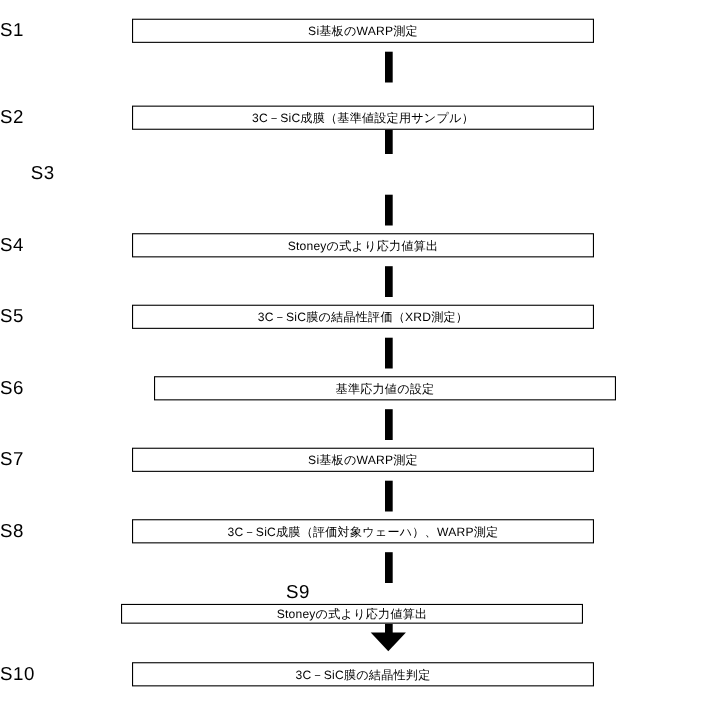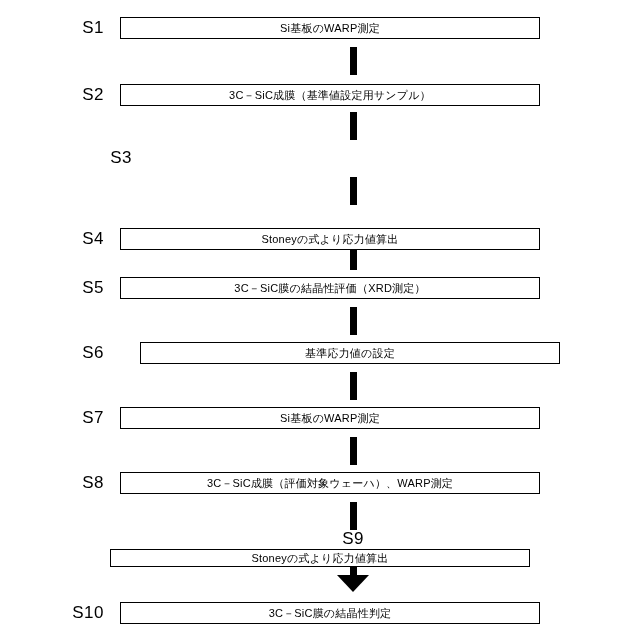--- a/index.html
+++ b/index.html
@@ -22,26 +22,25 @@
   .step-row {
     position: absolute;
     left: 0;
     width: 640px;
     height: 38px;
     display: flex;
     align-items: center;
   }
   .step-label {
     width: 120px;
-    text-align: right;
+    text-align: left;
     padding-right: 16px;
     box-sizing: border-box;
     font-size: 17px;
     letter-spacing: 0.5px;
-    padding-left: 23px;
   }
   .step-box {
     width: 420px;
     height: 22px;
     border: 1.5px solid #000000;
     box-sizing: border-box;
     display: flex;
     align-items: center;
     justify-content: center;
     background: #ffffff;
@@ -80,32 +79,32 @@
   <div class="connector" style="top:567px;height:16px;"></div>
   <div class="arrow-head" style="top:575px;"></div>
 
   <div class="step-row" style="top:9px;">
     <div class="step-label">S1</div>
     <div class="step-box">
       <span>Si基板のWARP測定</span>
     </div>
   </div>
 
-  <div class="step-row" style="top:76px;border-radius:19px;">
+  <div class="step-row" style="top:88px;border-radius:19px;">
     <div class="step-label">S2</div>
     <div class="step-box">
       <span>3C－SiC成膜（基準値設定用サンプル）</span>
     </div>
   </div>
 
   <div class="step-row" style="top:139px;margin-left:28px;">
     <div class="step-label">S3</div>
   </div>
 
-  <div class="step-row" style="top:220px;">
+  <div class="step-row" style="top:204px;">
     <div class="step-label">S4</div>
     <div class="step-box">
       <span>Stoneyの式より応力値算出</span>
     </div>
   </div>
 
   <div class="step-row" style="top:269px;">
     <div class="step-label">S5</div>
     <div class="step-box">
       <span>3C－SiC膜の結晶性評価（XRD測定）</span>

